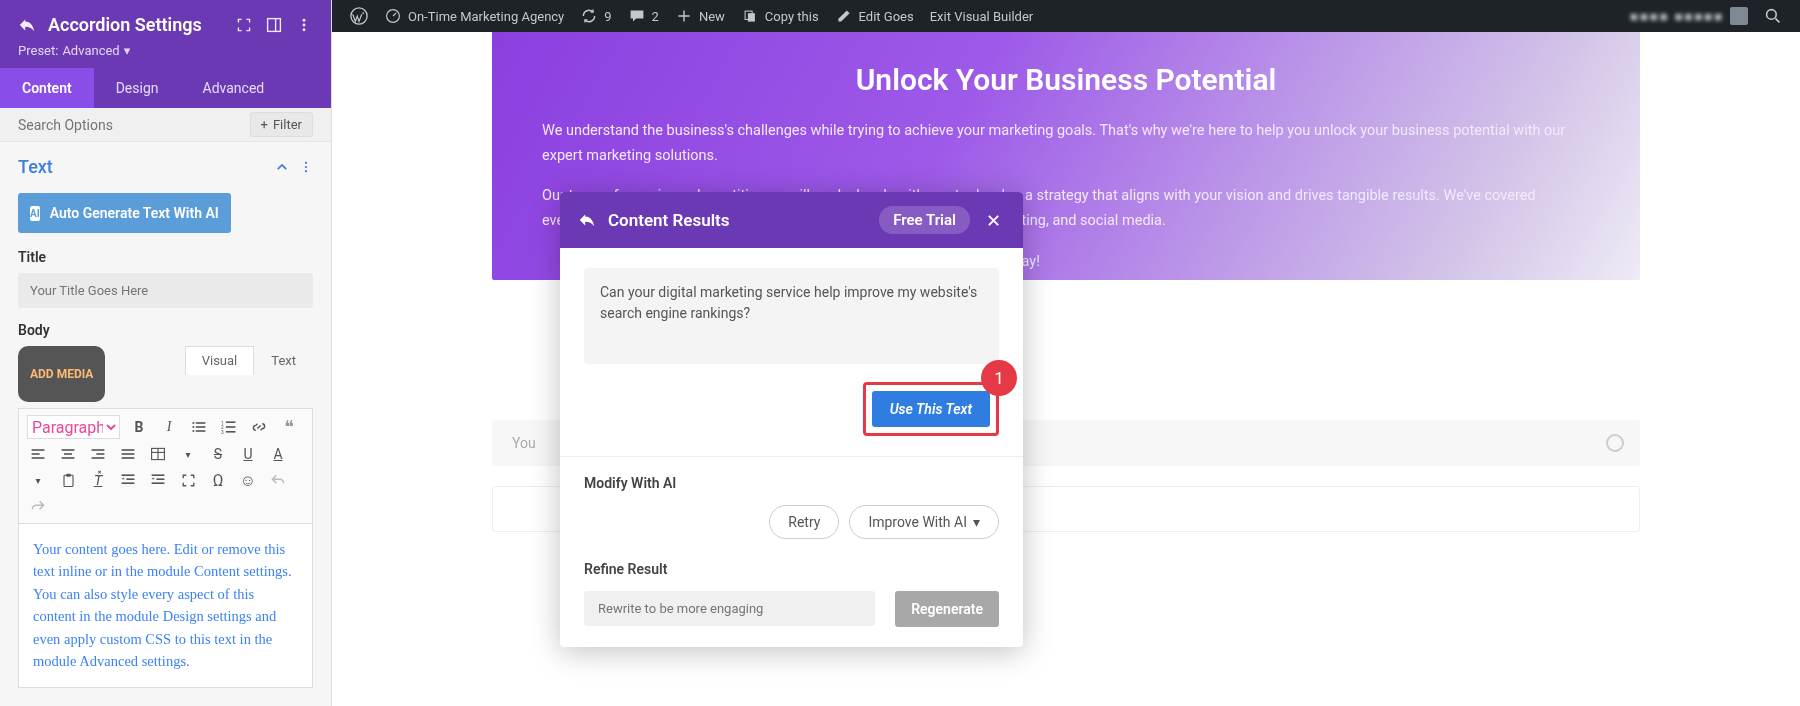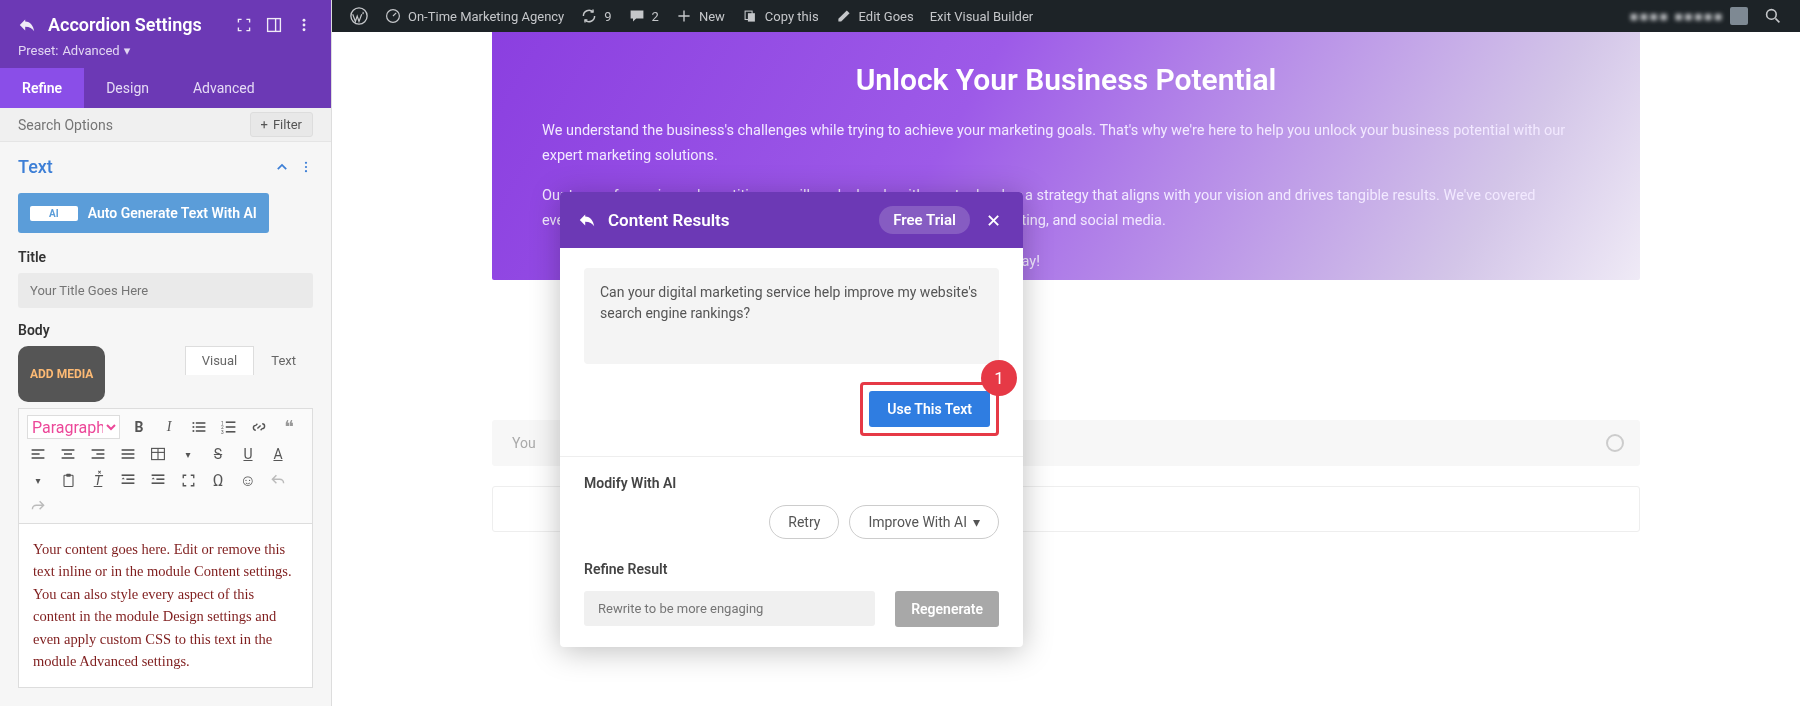--- a/index.html
+++ b/index.html
@@ -29,36 +29,36 @@
 .filter-row { display: flex; align-items: center; padding: 4px 18px; background: #f0f0f0; border-bottom: 1px solid #e5e5e5; gap: 10px; }
 .search-opts { flex: 1; border: none; background: transparent; font-size: 14px; color: #888; outline: none; }
 .filter-btn { background: #e8e8e8; border: 1px solid #ddd; border-radius: 3px; padding: 4px 10px; font-size: 13px; color: #555; display: flex; align-items: center; gap: 5px; cursor: pointer; }
 
 .section-toggle { display: flex; align-items: center; padding: 14px 18px 8px 18px; }
 .section-title { color: #3d7fd6; font-size: 18px; font-weight: 500; flex: 1; }
 .chev-icon { color: #3d7fd6; cursor: pointer; margin-right: 10px; }
 .dots-icon { color: #3d7fd6; cursor: pointer; }
 
 .ai-btn { margin: 8px 18px 16px 18px; background: #5b9dd9; color: #fff; border: none; border-radius: 3px; padding: 12px; font-size: 14px; font-weight: 600; display: flex; align-items: center; justify-content: center; gap: 10px; cursor: pointer; }
-.ai-badge { background: #fff; color: #5b9dd9; font-size: 10px; font-weight: 700; padding: 2px 19px; border-radius: 2px; }
+.ai-badge { background: #fff; color: #5b9dd9; font-size: 10px; font-weight: 700; padding: 2px 0; border-radius: 2px; }
 
 .field-group { padding: 0 18px 14px 18px; }
 .field-label { font-size: 14px; color: #333; font-weight: 600; margin-bottom: 8px; }
 .field-input { width: 100%; background: #eaeaea; border: none; border-radius: 3px; padding: 10px 12px; font-size: 13px; color: #777; outline: none; }
 
 .add-media-btn { display: inline-block; background: #555; color: #fdba74; border: none; border-radius: 10px; padding: 21px 12px; font-size: 12px; font-weight: 700; cursor: pointer; margin-right: 10px; }
 .editor-tabs { float: right; display: flex; gap: 0; }
 .editor-tab { padding: 6px 16px; font-size: 13px; color: #666; cursor: pointer; border: 1px solid transparent; }
 .editor-tab.active { background: #fff; border: 1px solid #ddd; border-bottom: none; }
 
 .toolbar { border: 1px solid #ddd; background: #fafafa; padding: 6px 8px; display: flex; flex-wrap: wrap; gap: 4px 8px; align-items: center; margin-top: 6px; }
 .tool { width: 22px; height: 22px; display: inline-flex; align-items: center; justify-content: center; color: #555; font-size: 14px; cursor: pointer; }
 .para-select { width: 93px; height: 24px; font-size: 16px; color: #ec4899; border: 1px solid #ddd; background: #fff; }
 
-.body-content { border: 1px solid #ddd; border-top: none; background: #fff; padding: 14px; font-family: Georgia, serif; font-size: 14.5px; color: #7f1d1d; line-height: 1.55; min-height: 140px; }
+.body-content { border: 1px solid #ddd; border-top: none; background: #fff; padding: 14px; font-family: Georgia, serif; font-size: 14.5px; color: #3b82f6; line-height: 1.55; min-height: 140px; }
 
 
 .canvas { position: absolute; top: 32px; left: 332px; right: 0; bottom: 0; background: #fff; overflow: hidden; }
 .hero { margin: 0 160px 20px 160px; height: 248px; background: linear-gradient(120deg, #8b3fe0 0%, #9d5ae8 40%, #d3c5e8 85%, #efeaf6 100%); color: #fff; padding: 30px 50px; border-radius: 0 0 2px 2px; }
 .hero h1 { font-size: 30px; font-weight: 600; text-align: center; margin-bottom: 22px; }
 .hero p { font-size: 14.5px; line-height: 1.7; margin-bottom: 16px; color: #f2e9ff; }
 
 .faq-placeholder { margin: 140px 160px 20px 160px; height: 46px; background: #f7f7f7; border-radius: 3px; display: flex; align-items: center; padding: 0 20px; color: #aaa; font-size: 14px; position: relative; }
 .faq-circle { position: absolute; right: 16px; top: 50%; transform: translateY(-50%); width: 18px; height: 18px; border: 2px solid #ccc; border-radius: 50%; }
 .faq-placeholder2 { margin: 10px 160px 20px 160px; height: 46px; border: 1px solid #eee; border-radius: 3px; }
@@ -68,21 +68,21 @@
 .modal-header { background: #6c39b5; color: #fff; padding: 14px 18px; display: flex; align-items: center; gap: 12px; border-radius: 4px 4px 0 0; }
 .modal-title { font-size: 17px; font-weight: 600; flex: 1; }
 .free-trial { background: rgba(255,255,255,.18); border-radius: 14px; padding: 5px 14px; font-size: 15px; font-weight: 600; cursor: pointer; }
 .modal-close { font-size: 18px; cursor: pointer; padding: 0 4px; }
 
 .modal-body { padding: 20px 24px; }
 .result-box { background: #f4f4f4; border-radius: 4px; padding: 14px 16px 40px 16px; font-size: 14px; color: #555; line-height: 1.5; margin-bottom: 18px; }
 
 .use-text-wrap { display: flex; justify-content: flex-end; position: relative; margin-bottom: 20px; }
 .use-text-highlight { border: 3px solid #e63946; border-radius: 4px; padding: 6px; }
-.use-text-btn { background: #2f7de1; color: #fff; border: none; border-radius: 3px; padding: 10px 18px; font-size: 14px; font-weight: 600; cursor: pointer; }
+.use-text-btn { background: #2f7de1; color: #fff; border: none; border-radius: 3px; padding: 10px 18px; font-size: 14px; font-weight: 600; cursor: pointer; font-style: italic; }
 .anno-circle { position: absolute; top: -22px; right: -18px; width: 36px; height: 36px; background: #e63946; border-radius: 50%; color: #fff; display: flex; align-items: center; justify-content: center; font-size: 17px; font-weight: 400; }
 
 .divider { height: 1px; background: #eee; margin: 0 -24px 18px -24px; }
 .section-h { font-size: 14px; font-weight: 600; color: #444; margin-bottom: 14px; }
 .modify-row { display: flex; justify-content: flex-end; gap: 10px; margin-bottom: 22px; }
 .pill-btn { background: #fff; border: 1px solid #ccc; border-radius: 20px; padding: 8px 18px; font-size: 14px; color: #555; cursor: pointer; display: inline-flex; align-items: center; gap: 6px; }
 
 .refine-row { display: flex; gap: 20px; align-items: flex-start; }
 .refine-input { flex: 1; background: #f0f0f0; border: none; border-radius: 3px; padding: 10px 14px; font-size: 13px; color: #888; outline: none; }
 .regen-btn { background: #a8a8a8; color: #fff; border: none; border-radius: 3px; padding: 10px 16px; font-size: 14px; font-weight: 600; cursor: pointer; }
@@ -198,21 +198,21 @@
           </svg>
         </span>
     </div>
     <div class="preset-row">
       <span>Preset:</span>
       <span>Advanced</span>
       <span>▾</span>
     </div>
   </div>
   <div class="sidebar-tabs">
-    <div class="sidebar-tab active">Refine</div>
+    <div class="sidebar-tab active">Content</div>
     <div class="sidebar-tab">Design</div>
     <div class="sidebar-tab">Advanced</div>
   </div>
 
   <div class="sidebar-body">
     <div class="filter-row">
       <input class="search-opts" placeholder="Search Options" style="">
       <button class="filter-btn">
           <span>+</span>
           <span>Filter</span>

